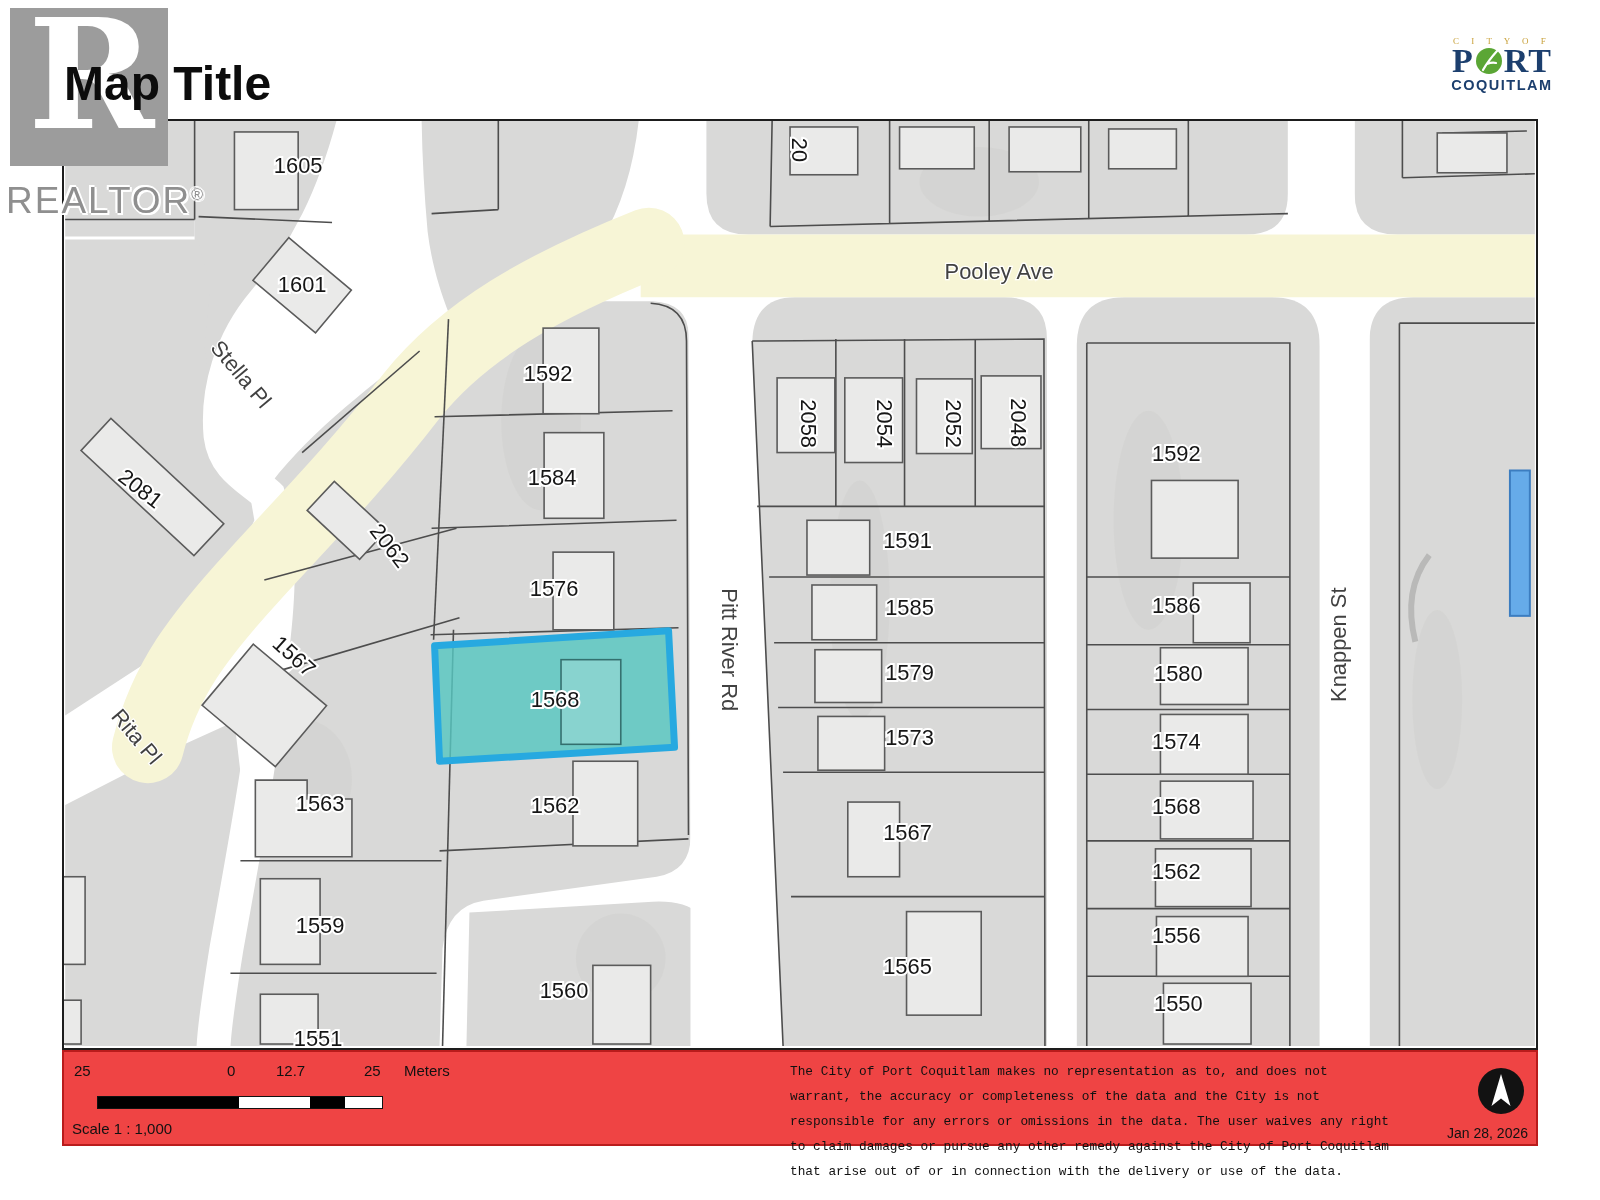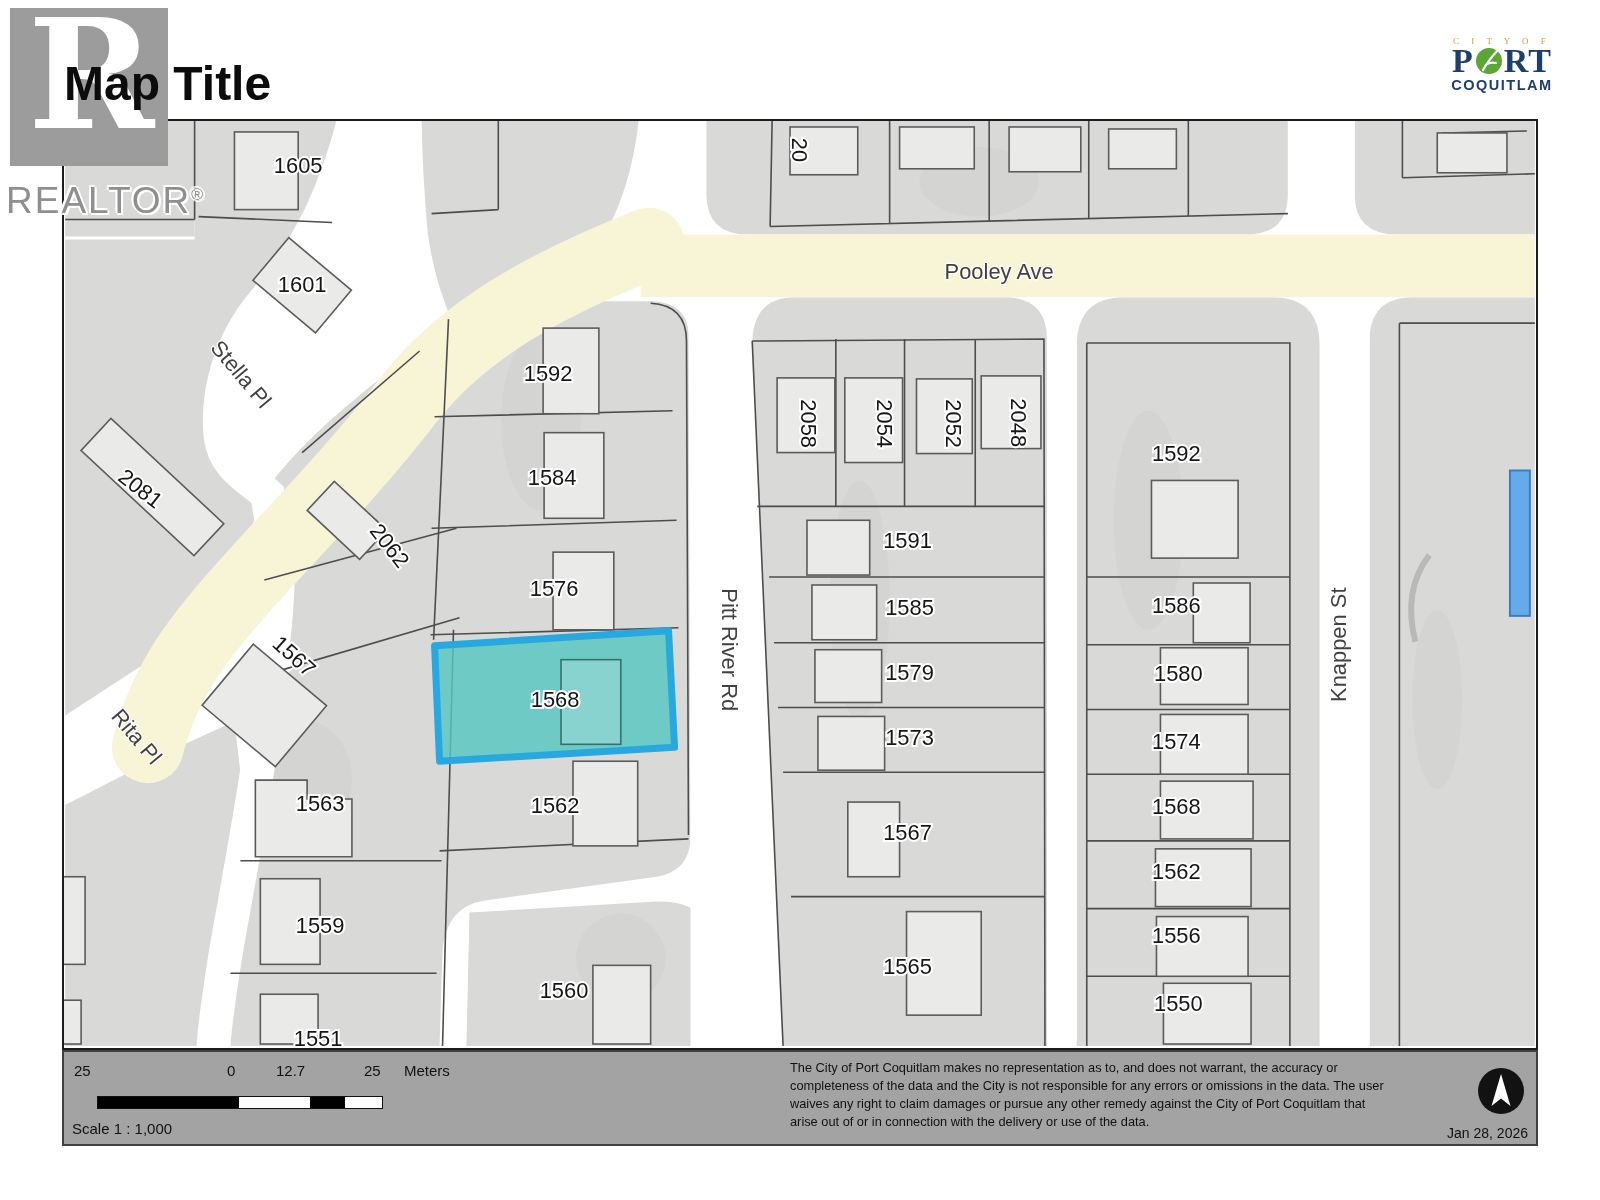--- a/index.html
+++ b/index.html
@@ -17,28 +17,28 @@
   #city-logo .cityof{font-size:9px;letter-spacing:5px;color:#c9a23c;font-family:"Liberation Serif",serif;}
   #city-logo .port{display:flex;align-items:center;justify-content:center;color:#1c3f6e;
         font-family:"Liberation Serif",serif;font-weight:700;font-size:34px;letter-spacing:1px;line-height:30px;}
   #city-logo .coq{font-family:Liberation Sans, sans-serif;font-weight:700;font-size:14.5px;
         letter-spacing:1.5px;color:#1c3f6e;margin-top:1px;}
   
   #map-frame{position:absolute;left:62px;top:119px;width:1476px;height:931px;border:2px solid #1d1d1d;
         box-sizing:border-box;background:#fff;}
   #map-frame svg{display:block;width:100%;height:100%;}
   
-  #footer{position:absolute;left:62px;top:1050px;width:1476px;height:96px;border:2px solid #404040;
-        box-sizing:border-box;background:#a3a3a3;}
+  #footer{position:absolute;left:62px;top:1050px;width:1476px;height:96px;border:2px solid #b91c1c;
+        box-sizing:border-box;background:#ef4444;}
   .slabel{position:absolute;top:10px;font-size:15px;color:#111;}
   #scalebar{position:absolute;left:33px;top:44px;width:284px;height:11px;border:1px solid #111;
         display:flex;box-sizing:content-box;}
   #scalebar span{height:100%;}
   #scale-text{position:absolute;left:8px;top:68px;font-size:15px;color:#111;}
-  #disclaimer{position:absolute;left:726px;top:7px;width:604px;font-size:12.8px;line-height:18px;color:#111;}
+  #disclaimer{position:absolute;left:726px;top:7px;width:604px;font-size:12.8px;line-height:25px;color:#111;font-family:Liberation Mono, monospace;}
   #north-wrap{position:absolute;left:1413px;top:15px;width:48px;height:48px;}
   #map-date{position:absolute;right:8px;bottom:3px;font-size:14px;color:#111;}
   
   .blk{fill:#d9d9d8;}
   .bld{fill:#eaeae9;stroke:#5b5b5b;stroke-width:1.6;}
   .pl{stroke:#4d4d4d;stroke-width:1.6;fill:none;}
   .lot{font-size:22px;fill:#161616;text-anchor:middle;paint-order:stroke;stroke:#ffffff;
        stroke-width:4px;font-family:"Liberation Sans",sans-serif;}
   .street{font-size:22px;fill:#414141;text-anchor:middle;font-family:"Liberation Sans",sans-serif;
        paint-order:stroke;stroke:#ffffff;stroke-width:2.5px;}

